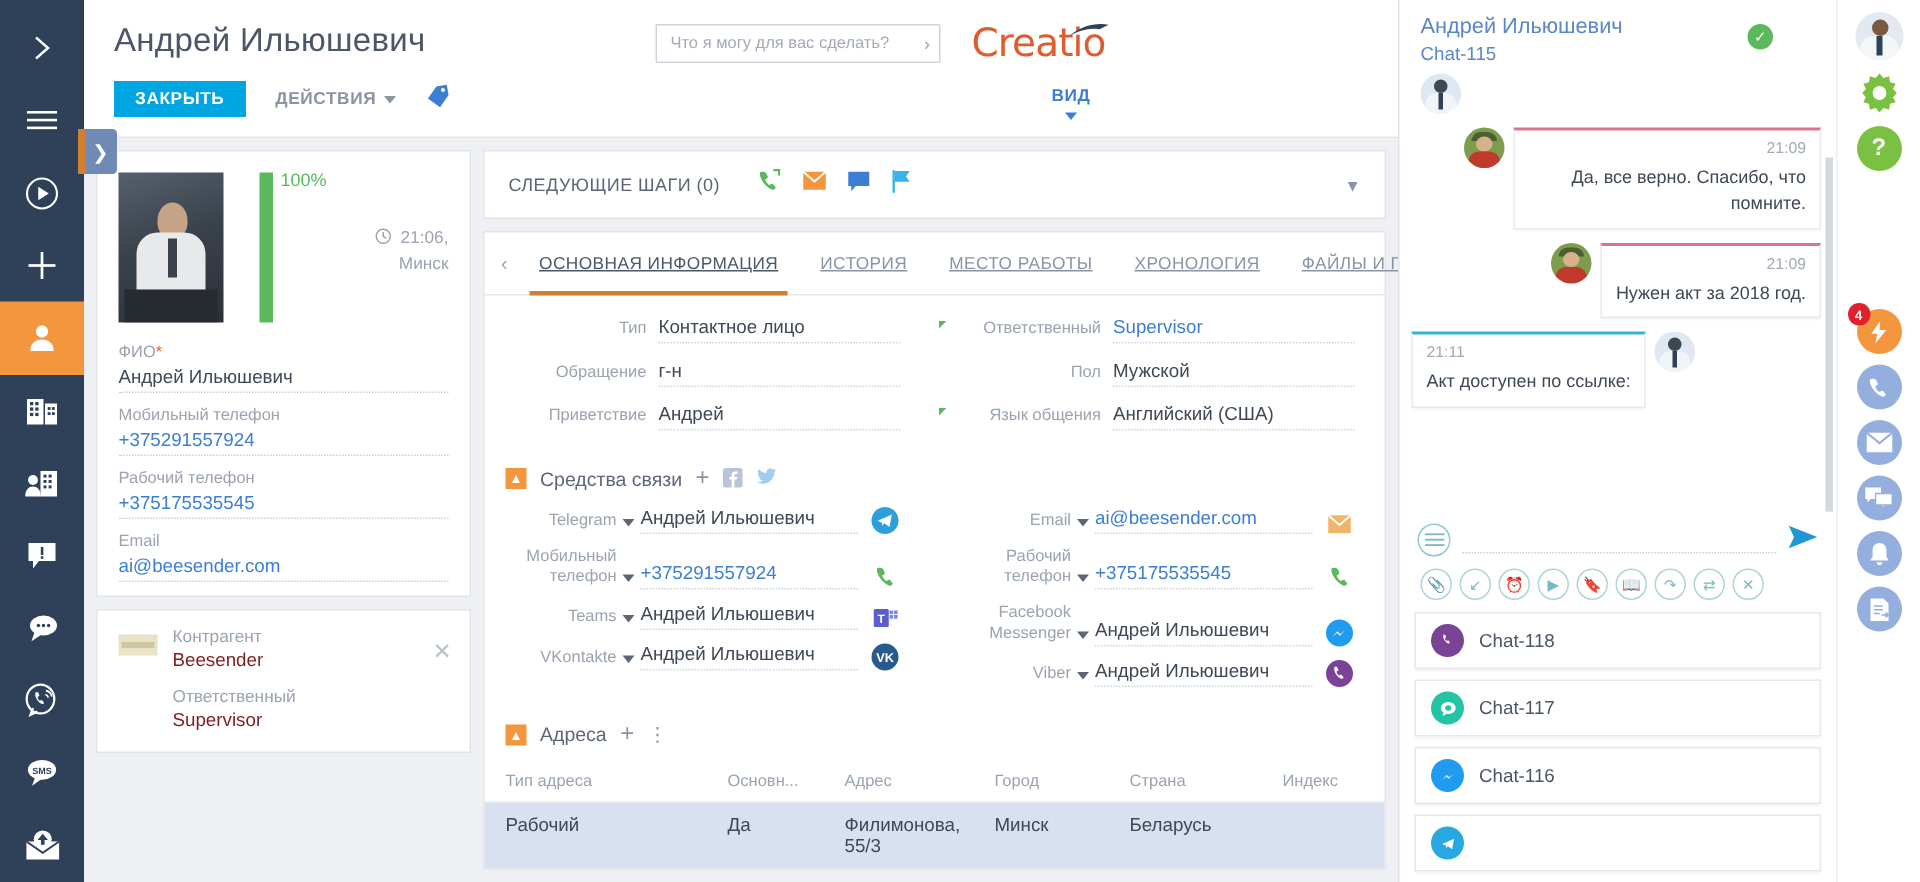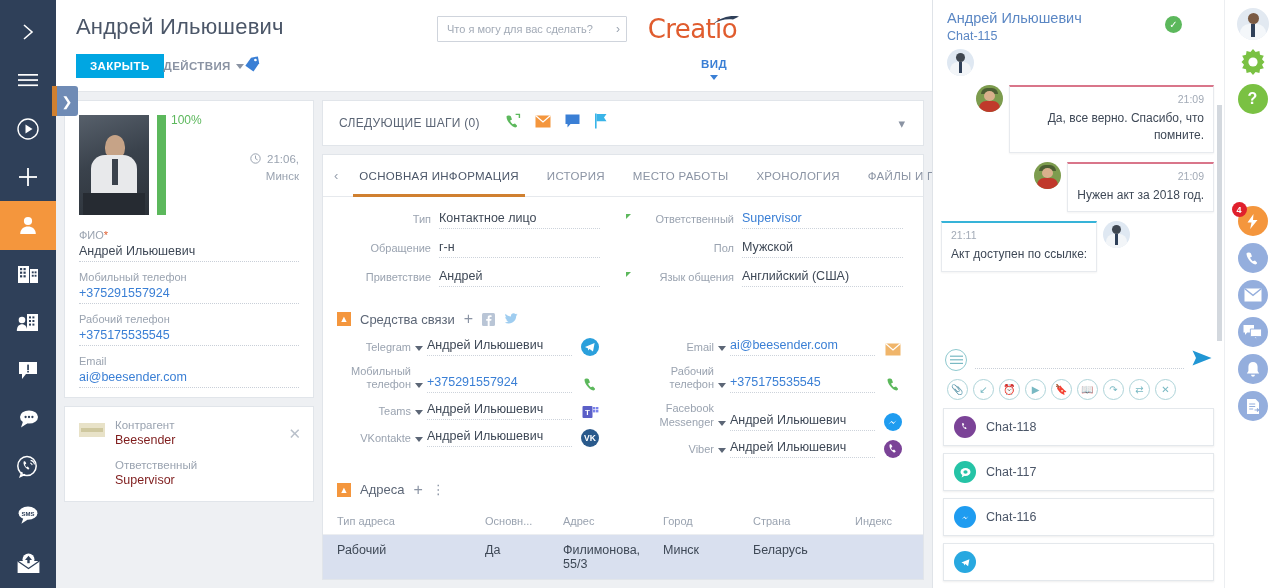--- a/index.html
+++ b/index.html
@@ -44,21 +44,21 @@
   
   .top-header {
     height: 92px; background: #ffffff; position: relative; flex: 0 0 92px;
     border-bottom: 1px solid #e3e6ea;
   }
   .page-title {
     position: absolute; left: 20px; top: 14px;
     font-size: 22px; color: #4b5668; font-weight: normal;
     letter-spacing: .2px;
   }
-  .cmd-row { position: absolute; left: 20px; top: 54px; display: flex; align-items: center; }
+  .cmd-row { position: absolute; left: 20px; top: 54px; display: flex; align-items: center; gap: 20px; }
   .btn-primary {
     background: #00a6e2; color: #fff; font-size: 11.5px; font-weight: bold;
     padding: 6px 14px; border: none; letter-spacing: .4px; cursor: pointer;
   }
   .btn-link {
     background: none; border: none; color: #7b8characters; font-size: 11.5px;
     color: #8a93a3; letter-spacing: .4px; cursor: pointer; font-weight: bold;
     display: flex; align-items: center; gap: 5px;
   }
   .caret-down {
@@ -118,21 +118,21 @@
     background: #c6a387; border-radius: 50% 50% 44% 44%;
   }
   .photo .tie {
     position: absolute; left: 33px; top: 44px; width: 6px; height: 26px;
     background: #3b424c;
   }
   .photo .legs {
     position: absolute; left: 4px; top: 78px; width: 62px; height: 22px;
     background: #262b32;
   }
-  .progress-col { margin-left: 8px; display: flex; flex-direction: column; }
+  .progress-col { margin-left: 24px; display: flex; flex-direction: column; }
   .progress-bar {
     width: 9px; height: 100px; background: #5cb85c; position: relative;
   }
   .progress-label {
     position: absolute; left: 14px; top: -2px; font-size: 12px; color: #5cb85c;
     white-space: nowrap;
   }
   .time-block {
     position: absolute; right: 14px; top: 50px; text-align: right;
     font-size: 11.5px; color: #9aa3b0; line-height: 1.5;
@@ -183,20 +183,21 @@
     display: flex; align-items: stretch; height: 42px;
     border-bottom: 1px solid #e6e9ed; padding: 0 4px;
   }
   .tab-arrow {
     display: flex; align-items: center; padding: 0 7px; color: #9aa3b0; font-size: 13px;
   }
   .tab {
     display: flex; align-items: center; padding: 0 14px; font-size: 11.5px;
     color: #8a93a3; letter-spacing: .3px; white-space: nowrap; cursor: pointer;
     position: relative;
+    text-decoration: underline;
   }
   .tab.active { color: #4b5668; }
   .tab.active::after {
     content: ""; position: absolute; left: 8px; right: 8px; bottom: -1px;
     height: 3px; background: #d08030;
   }
 
   .form-grid {
     display: grid; grid-template-columns: 1fr 1fr; column-gap: 30px;
     padding: 14px 20px 6px 4px;

